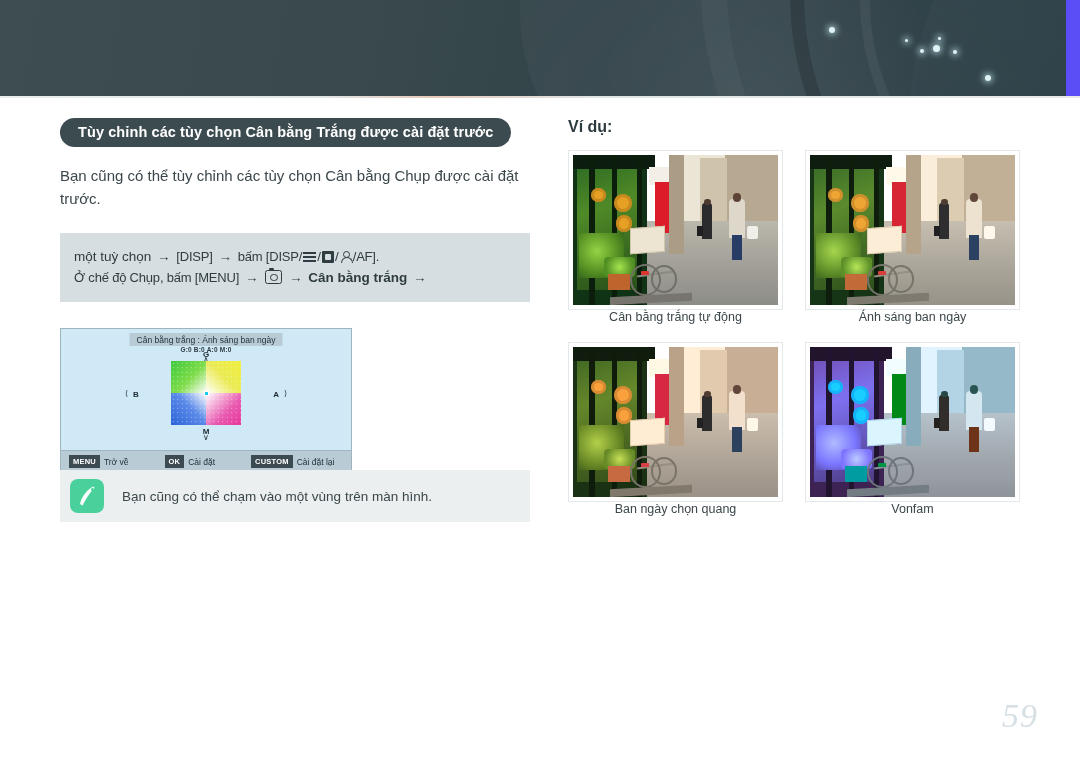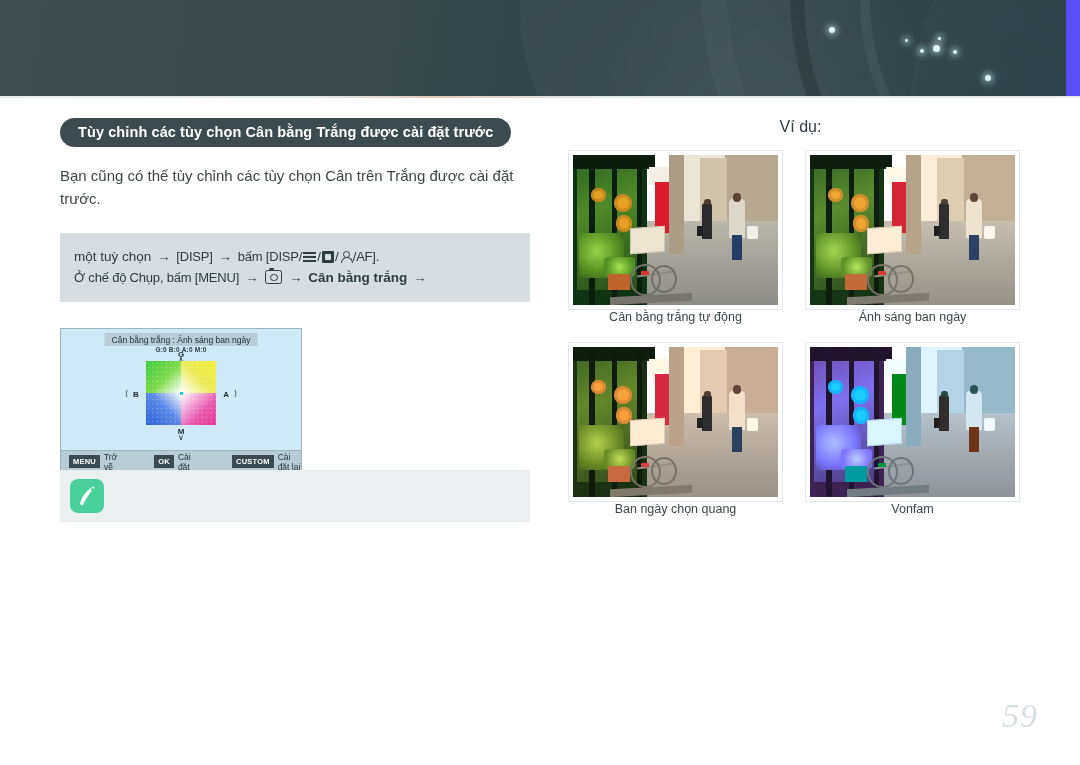--- a/index.html
+++ b/index.html
@@ -96,21 +96,21 @@
           position:relative;margin:0 1px;border-radius:1px;}
   .ic-box::after{content:"";position:absolute;left:3px;top:3px;width:6px;height:6px;background:#d6dee1;border-radius:1px;}
   .ic-person{display:inline-block;vertical-align:-2px;width:12px;height:12px;position:relative;margin:0 1px;}
   .ic-person::before{content:"";position:absolute;left:3.5px;top:0;width:5px;height:5px;
     border:1.4px solid #2f3c41;border-radius:50%;}
   .ic-person::after{content:"";position:absolute;left:1px;top:6px;width:10px;height:5px;
     border:1.4px solid #2f3c41;border-bottom:none;border-radius:6px 6px 0 0;}
 
   
   .cam-screen{
-    position:relative;margin-top:26px;width:242px;height:145px;
+    position:relative;margin-top:26px;width:292px;height:145px;
     background:#cfe9f7;border:1px solid #9fb4bd;box-sizing:border-box;
   }
   .cam-title{
     position:absolute;left:50%;transform:translateX(-50%);top:4px;
     background:#b9ccd6;color:#23323a;font-size:8.5px;padding:1.5px 7px;white-space:nowrap;
   }
   .cam-vals{
     position:absolute;left:50%;transform:translateX(-50%);top:17px;
     font-size:6.5px;font-weight:bold;color:#2c3a42;letter-spacing:.2px;white-space:nowrap;
   }
@@ -163,21 +163,21 @@
     background:#eceff0;display:flex;align-items:center;box-sizing:border-box;
   }
   .note-icon{
     width:34px;height:34px;margin-left:10px;border-radius:8px;background:#4ad19b;
     position:relative;flex:none;
   }
   .note-text{margin-left:18px;font-size:13.5px;color:#3b474b;}
 
   
   .right-col{position:absolute;left:568px;top:118px;width:465px;}
-  .examples-title{font-size:16px;font-weight:normal;color:#2d3b40;margin-bottom:14px;text-align:center;}
+  .examples-title{font-size:16px;font-weight:bold;color:#2d3b40;margin-bottom:14px;}
   .photo-grid{display:flex;flex-wrap:wrap;gap:18px 22px;}
   .photo-cell{width:215px;}
   .photo-frame{
     width:215px;height:160px;background:#ffffff;border:1px solid #e3e8ea;
     box-sizing:border-box;padding:4px;
   }
   .photo{width:100%;height:100%;position:relative;overflow:hidden;}
   .photo-caption{
     text-align:center;font-size:12.5px;color:#3b474b;margin-top:0;
   }
@@ -257,21 +257,21 @@
   <div class="spark" style="left:985px;top:75px;width:6px;height:6px;"></div>
 
   <div class="hdr-accent"></div>
 </div>
 <div class="hdr-underline"></div>
 
 <div class="left-col">
 
   <div class="section-pill">Tùy chỉnh các tùy chọn Cân bằng Trắng được cài đặt trước</div>
 
-  <div class="body-text">Bạn cũng có thể tùy chỉnh các tùy chọn Cân trên Trắng được cài đặt trước.</div>
+  <div class="body-text">Bạn cũng có thể tùy chỉnh các tùy chọn Cân bằng Chụp được cài đặt trước.</div>
 
   <div class="instr-wrap">
     <div class="instr-body">
       <div>
         <span>một tuỳ chọn</span>
         <span class="arrow">→</span>
         <span class="kbd">[DISP]</span>
         <span class="arrow">→</span>
         <span class="kbd">bấm [DISP/</span><span class="ic-drive"><i></i><i></i><i></i></span><span>/</span><span class="ic-box"></span><span>/</span><span class="ic-person"></span><span class="kbd">/AF].</span>
       </div>
@@ -326,20 +326,21 @@
   </div>
 </div>
 
 <div class="note-box">
   <div class="note-icon">
     <svg width="34" height="34" viewBox="0 0 34 34" aria-hidden="true">
       <path d="M23.5 7.5 C17 10.5 12 17 10 25 L12.5 26.5 C16 19.5 20 13 24.5 9 Z" fill="#ffffff"></path>
       <circle cx="22.5" cy="10.5" r="1.6" fill="#4ad19b"></circle>
     </svg>
   </div>
+  <div class="note-text">Bạn cũng có thể chạm vào một vùng trên màn hình.</div>
 </div>
 
 <div class="right-col">
   <div class="examples-title">Ví dụ:</div>
 
   <div class="photo-grid">
 
     <div class="photo-cell">
       <div class="photo-frame">
         <div class="photo grade-auto">

